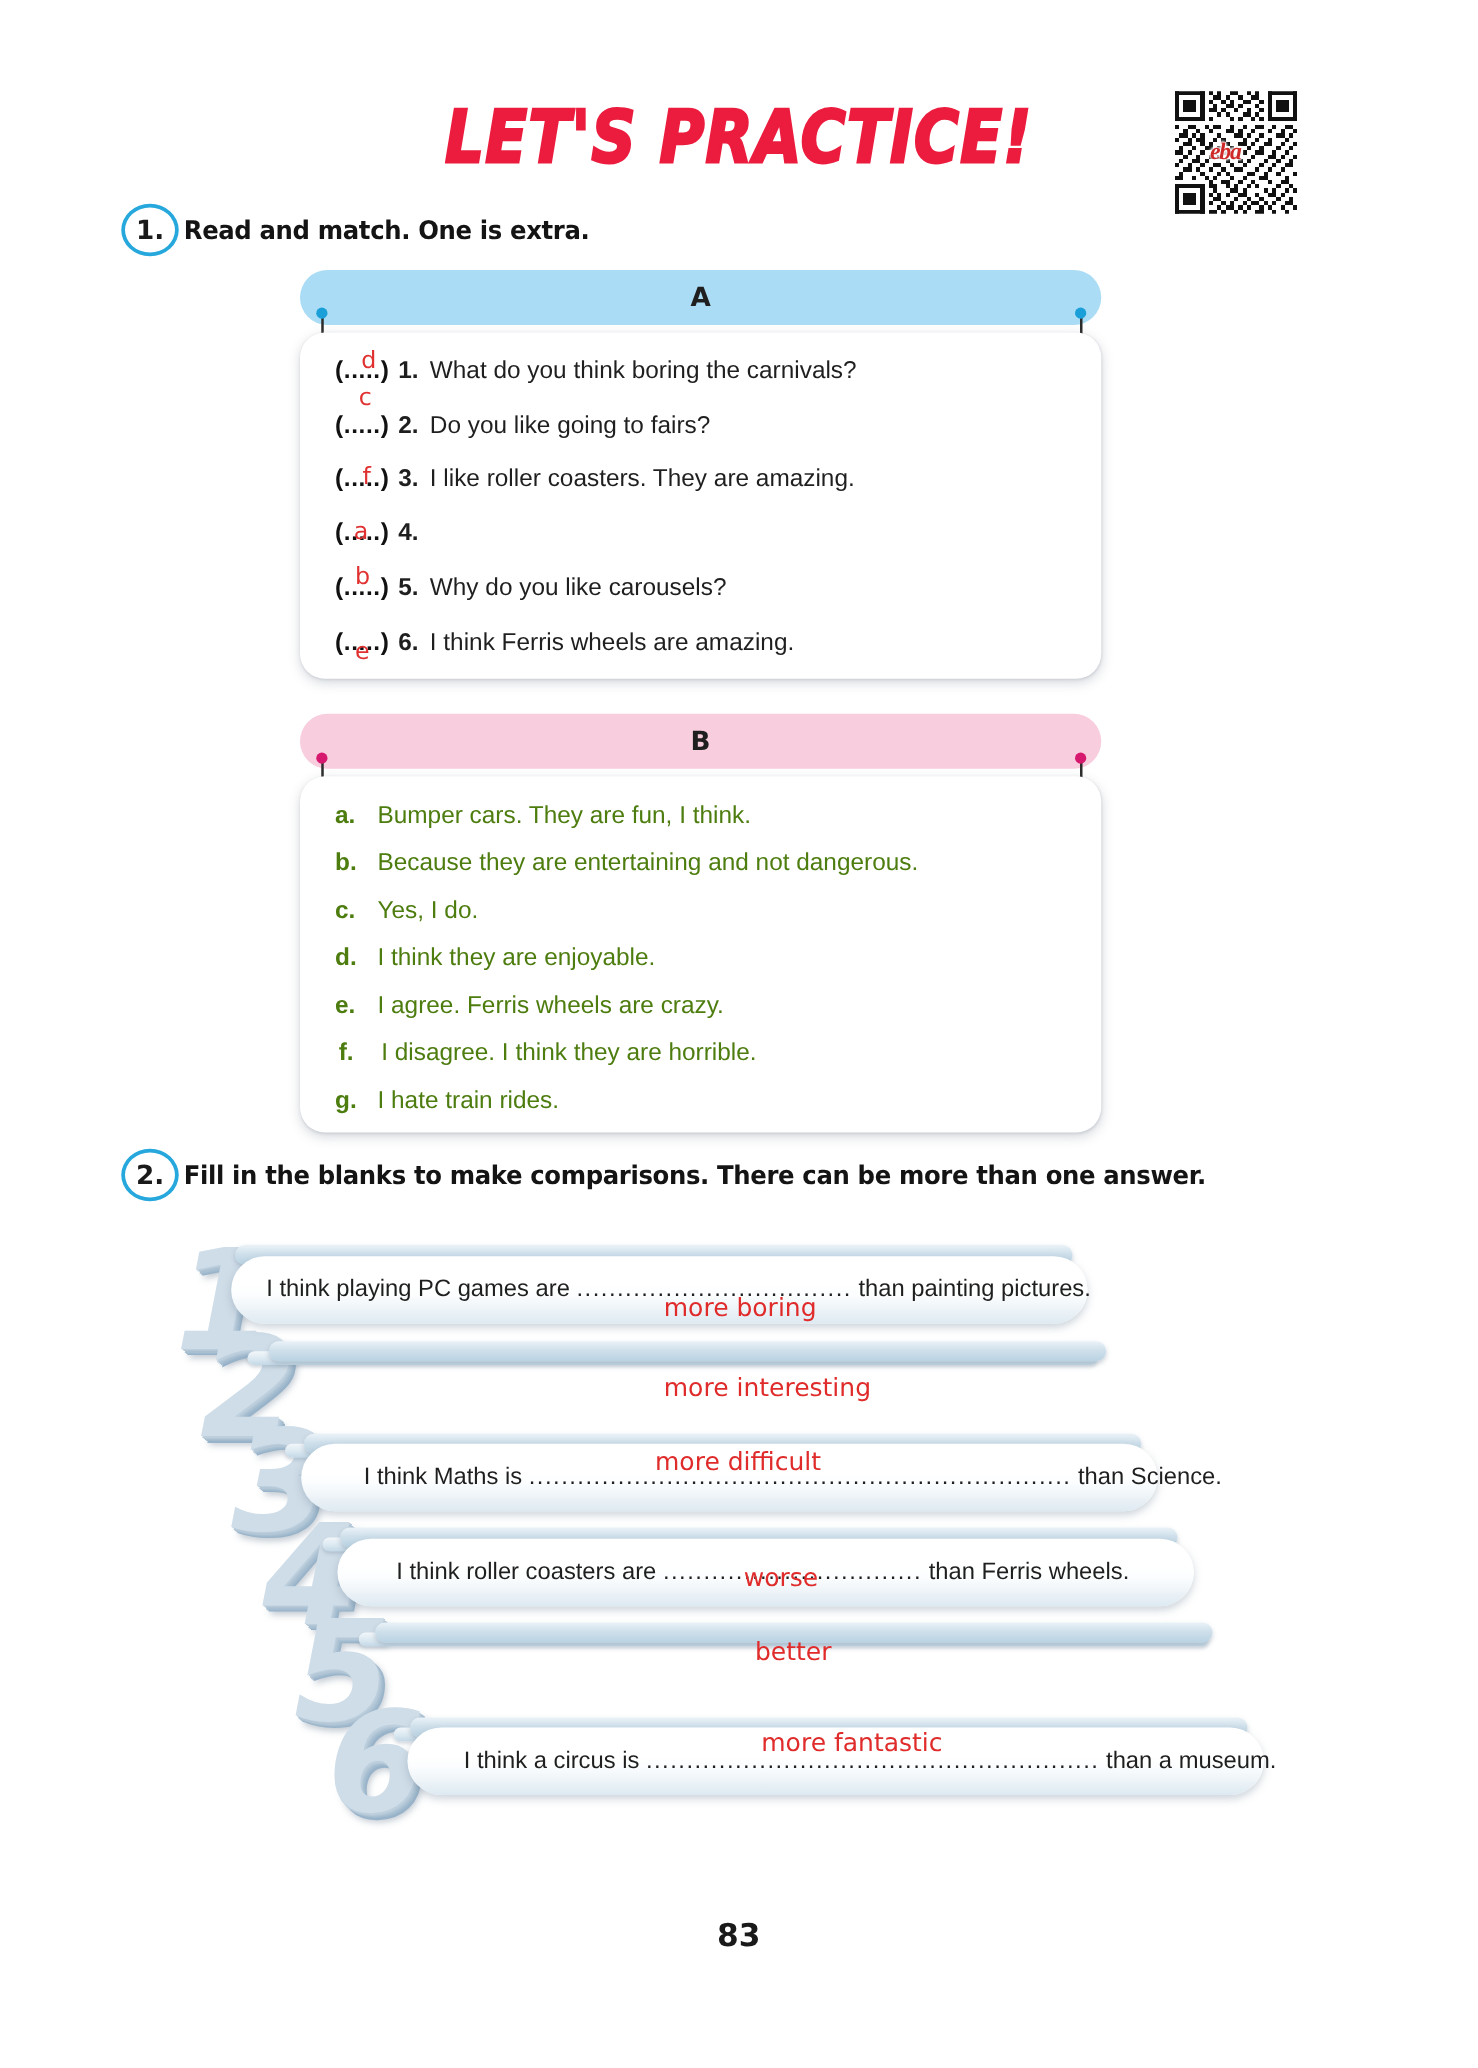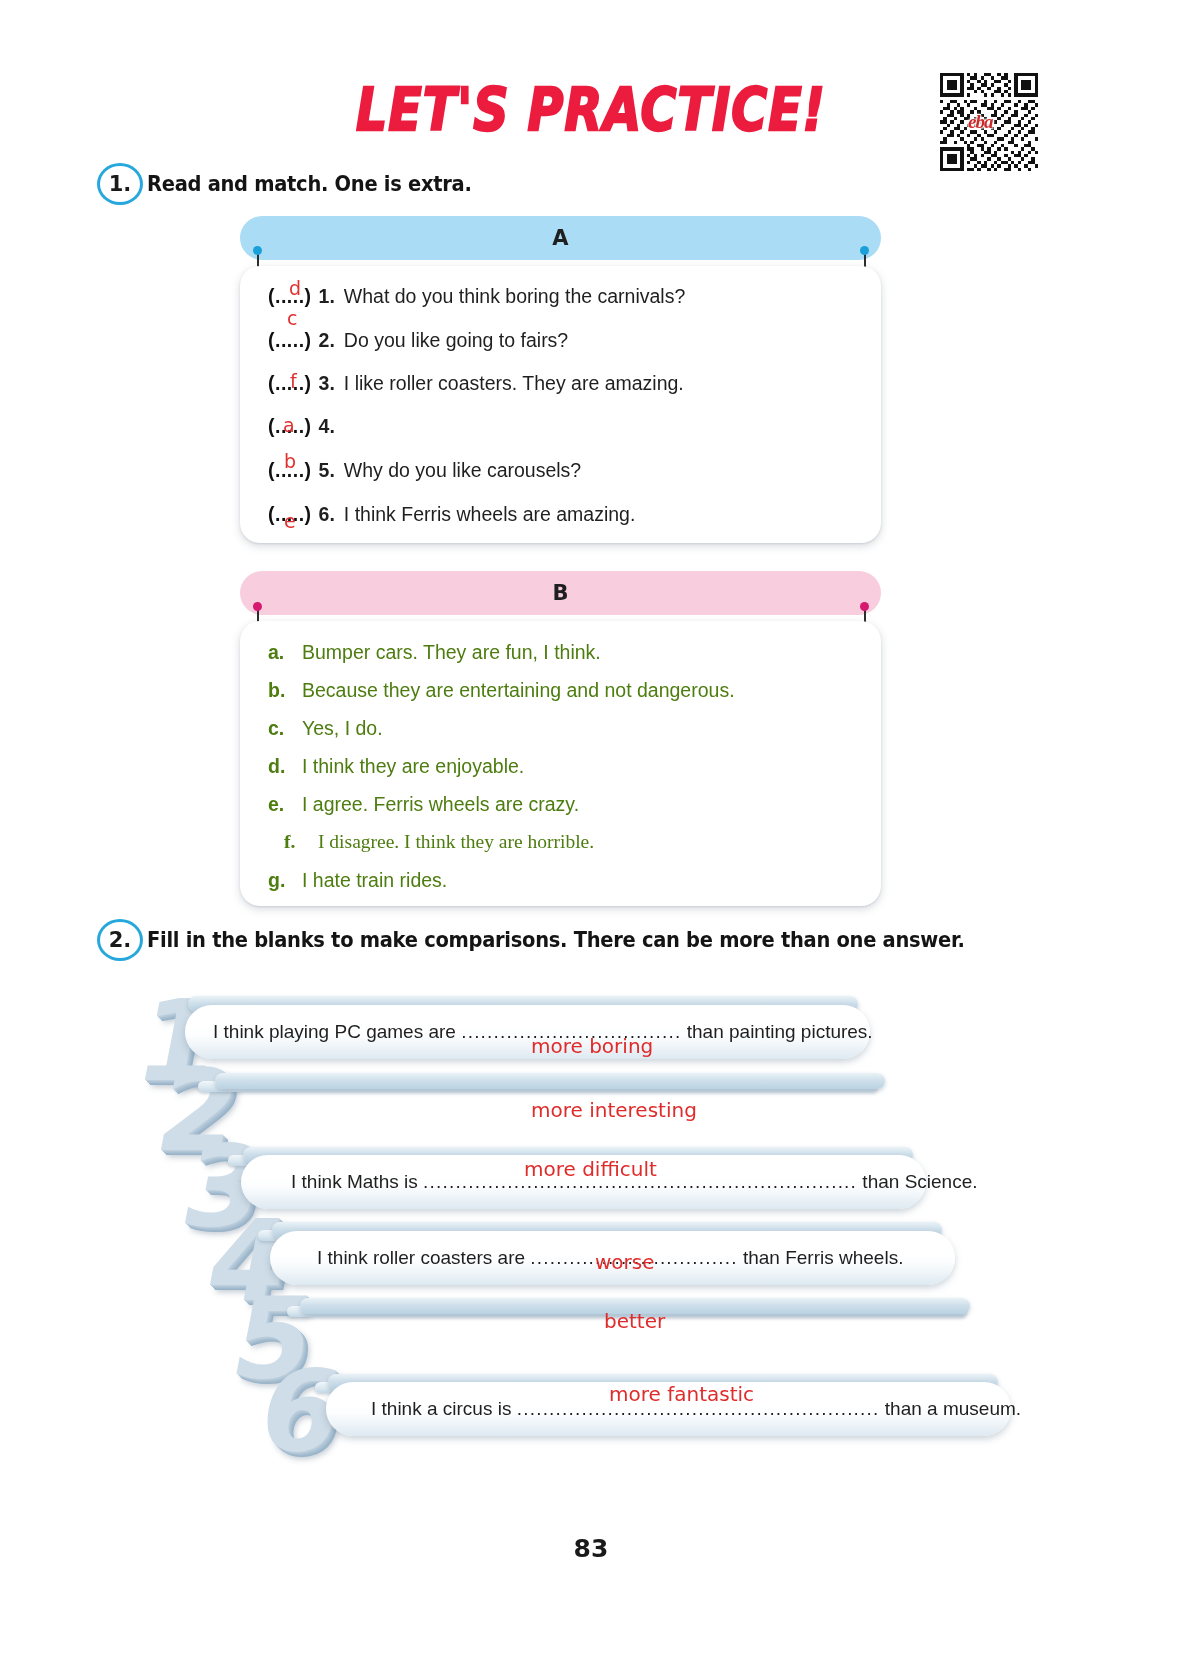--- a/index.html
+++ b/index.html
@@ -501,21 +501,21 @@
   </div>
   <div class="brow" style="left:268px; top:717px;">
     <span class="blet">c.</span><span>Yes, I do.</span>
   </div>
   <div class="brow" style="left:268px; top:755px;">
     <span class="blet">d.</span><span>I think they are enjoyable.</span>
   </div>
   <div class="brow" style="left:268px; top:793px;">
     <span class="blet">e.</span><span>I agree. Ferris wheels are crazy.</span>
   </div>
-  <div class="brow" style="left:284px; top:831px;font-family:Liberation Serif, serif;">
+  <div class="brow" style="left:271px; top:831px;">
     <span class="blet">f.</span><span>I disagree. I think they are horrible.</span>
   </div>
   <div class="brow" style="left:268px; top:869px;">
     <span class="blet">g.</span><span>I hate train rides.</span>
   </div>
 
   <div class="ex-badge" style="left:97px; top:919px;">2.</div>
   <div class="ex-instr" style="left:147px; top:928px;">Fill in the blanks to make comparisons. There can be more than one answer.</div>
 
   <div class="bars">

